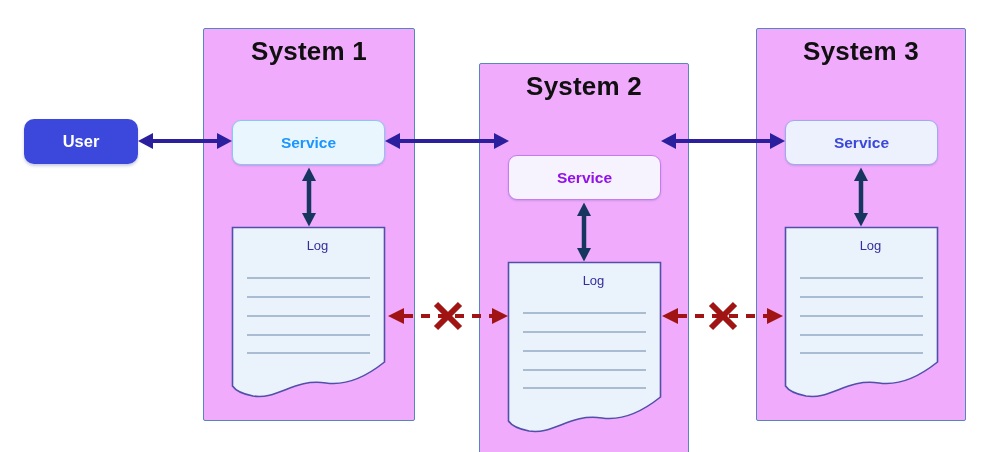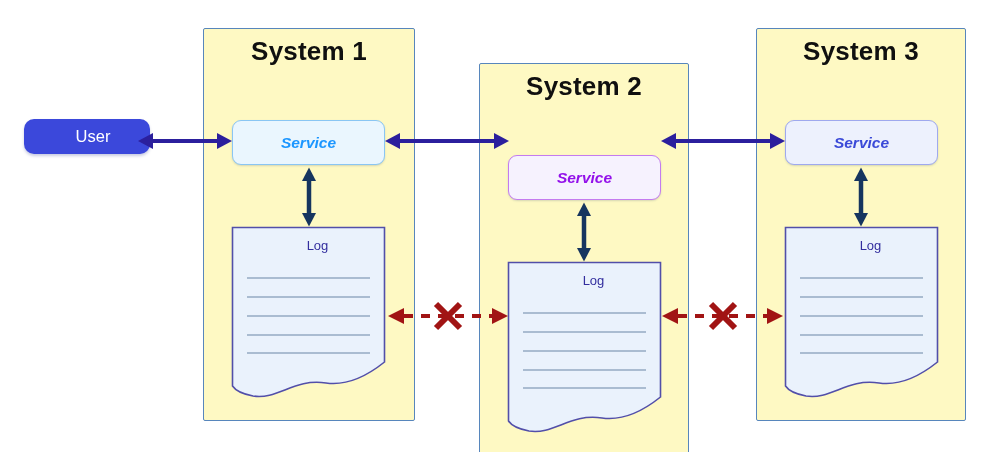--- a/index.html
+++ b/index.html
@@ -10,21 +10,21 @@
     background: #ffffff;
     font-family: "Liberation Sans", sans-serif;
     overflow: hidden;
   }
 
   
   .panel {
     position: absolute;
     top: 28px;
     height: 393px;
-    background: #fef9c3;
+    background: #f0abfc;
     border: 1.4px solid #5786BC;
     border-radius: 2px;
     box-sizing: border-box;
   }
   .panel.p1 { left: 203px; width: 212px; }
   .panel.p2 { left: 479px; width: 210px; margin-top: 35px; }
   .panel.p3 { left: 756px; width: 210px; padding-left: 44px; }
 
   .panel-title {
     margin: 0;
@@ -45,41 +45,39 @@
     width: 153px;
     height: 45px;
     border-radius: 9px;
     box-sizing: border-box;
     display: flex;
     align-items: center;
     justify-content: center;
     font-size: 15.5px;
     font-weight: bold;
     box-shadow: 0 1px 2px rgba(30,60,110,0.18);
-    font-style: italic;
   }
   .svc1 { background: #EAF6FE; border: 1.6px solid #8AC6F3; color: #1B96FF; }
   .svc2 { background: #F6F2FE; border: 1.6px solid #C47BEF; color: #9310EA; }
   .svc3 { background: #EDF1FD; border: 1.6px solid #9FA9EE; color: #3A49D8; }
 
   
   .user-node {
     position: absolute;
     left: 24px; top: 119px;
-    width: 114px; height: 35px;
+    width: 114px; height: 45px;
     background: #3B48DB;
     border-radius: 10px;
     display: flex;
     align-items: center;
     justify-content: center;
     color: #ffffff;
-    font-weight: normal;
+    font-weight: bold;
     font-size: 16.5px;
     box-shadow: 0 2px 3px rgba(40,50,140,0.25);
-    padding-left: 12px;
   }
 
   
   .logdoc { position: absolute; left: 27px; top: 197px; }
   .logdoc path { fill: #EAF2FC; stroke: #524FA9; stroke-width: 1.6; }
   .logdoc line { stroke: #6B86A5; stroke-width: 1.2; }
   .log-label {
     position: absolute;
     left: 36px; top: 209px;
     width: 155px;

